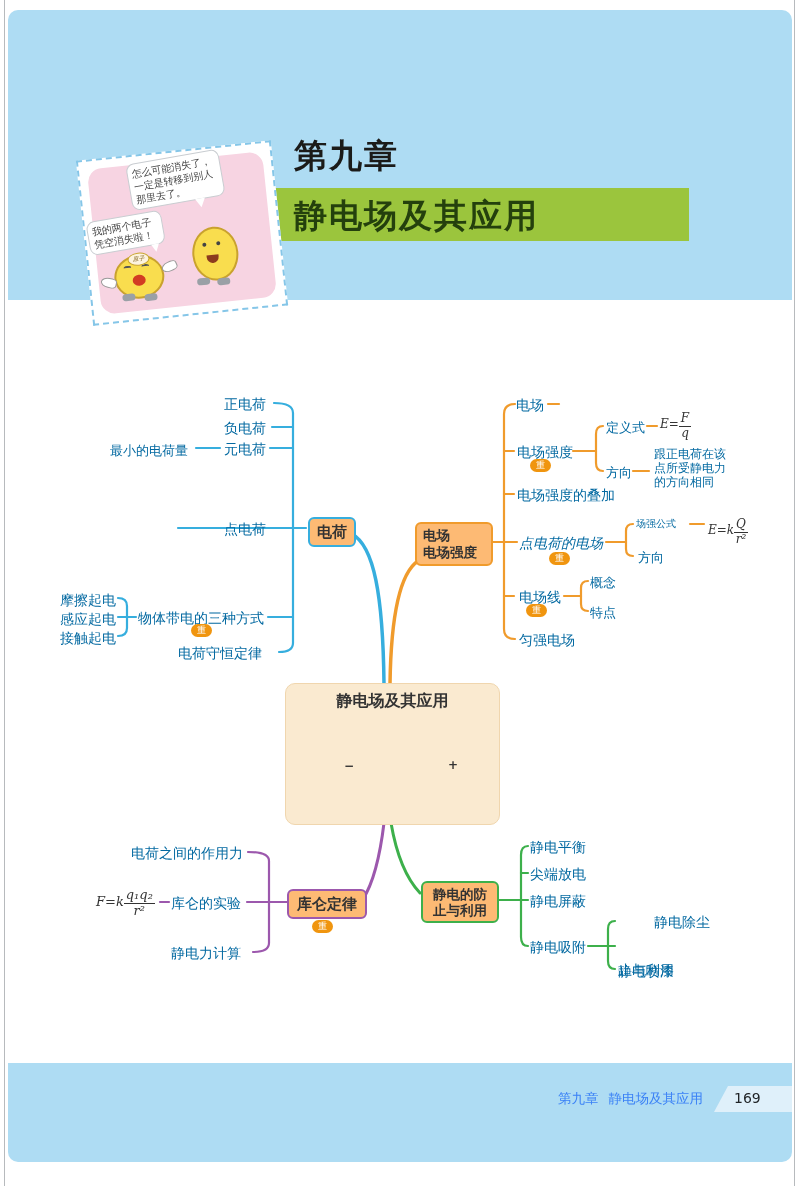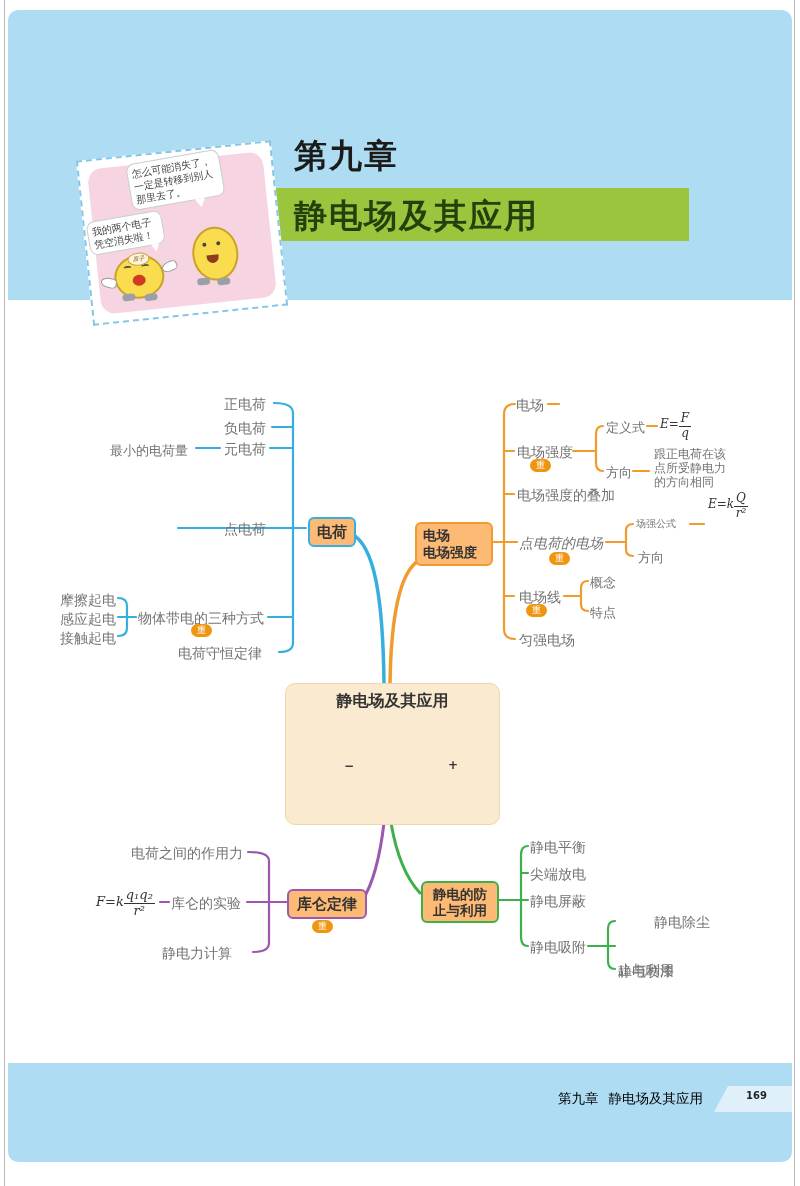--- a/index.html
+++ b/index.html
@@ -38,41 +38,41 @@
   .wing{position:absolute;width:14px;height:8px;background:#fff;border:1px solid #999;border-radius:60% 40% 40% 60%;}
   #wing-l{left:10px;top:118px;transform:rotate(18deg);}
   #wing-r{left:72px;top:108px;transform:rotate(-18deg);}
   .shoe{position:absolute;width:13px;height:7px;background:#9aa0a6;border-radius:4px;}
   #blob-right{left:104px;top:78px;width:42px;height:50px;}
   #blob-right .eye{position:absolute;top:13px;width:4px;height:4px;background:#444;border-radius:50%;}
   #blob-right .eye.l{left:9px;} #blob-right .eye.r{left:23px;}
   #blob-right .mouth{position:absolute;left:12px;top:26px;width:12px;height:8px;background:#8c3b1e;border-radius:0 0 8px 8px;}
 
   
-  .lbl{position:absolute;white-space:nowrap;font-size:14px;color:#737373;}
+  .lbl{position:absolute;white-space:nowrap;font-size:14px;color:#0369a1;}
   .wrap{white-space:normal;}
   .node{position:absolute;background:#fdba74;border:2px solid;border-radius:6px;color:#333;
         display:flex;align-items:center;justify-content:center;text-align:center;font-weight:bold;}
   .badge{position:absolute;background:#f0950f;color:#fff;font-size:9px;line-height:13px;
          padding:0 6px;border-radius:7px;}
   #center-node{position:absolute;left:285px;top:683px;width:213px;height:140px;background:#faead0;
                border:1px solid #f0d6ae;border-radius:10px;}
   #center-title{position:absolute;left:0;top:7px;width:100%;text-align:center;font-size:16px;
                 font-weight:bold;color:#333;}
   .formula{position:absolute;font-family:"DejaVu Serif",serif;font-style:italic;font-size:12px;color:#333;white-space:nowrap;}
   .frac{display:inline-block;vertical-align:-9px;text-align:center;}
   .frac .num{display:block;border-bottom:1px solid #333;padding:0 2px;line-height:1.15;}
   .frac .den{display:block;line-height:1.15;}
 
   
-  #footer-text{position:absolute;left:558px;top:1090px;font-size:13.5px;color:#000000;}
+  #footer-text{position:absolute;left:558px;top:1090px;font-size:13.5px;color:#3b82f6;}
   #footer-text .t2{margin-left:10px;}
   #page-box{position:absolute;left:714px;top:1086px;width:78px;height:26px;background:#dff0fa;
             clip-path:polygon(14px 0,100% 0,100% 100%,0 100%);}
-  #page-box span{position:absolute;left:20px;top:4px;font-size:10px;font-weight:bold;color:#1f2326;margin-left:12px;}
+  #page-box span{position:absolute;left:20px;top:4px;font-size:14px;font-weight:normal;color:#1f2326;}
   svg{position:absolute;left:0;top:0;pointer-events:none;}
 </style>
 </head>
 <body>
 
 <div id="page">
   <div class="edge" style="left:4px;"></div>
   <div class="edge" style="left:794px;"></div>
 
   <div id="card">
@@ -233,40 +233,40 @@
   <div class="lbl" style="left:519px;top:535px;font-style:italic;">点电荷的电场</div>
   <div class="lbl" style="left:636px;top:517px;font-size:10px;">场强公式</div>
   <div class="lbl" style="left:638px;top:549px;font-size:13px;">方向</div>
   <div class="lbl" style="left:519px;top:589px;text-align:center;">电场线</div>
   <div class="lbl" style="left:590px;top:574px;font-size:13px;">概念</div>
   <div class="lbl" style="left:590px;top:604px;font-size:13px;">特点</div>
   <div class="lbl" style="left:519px;top:632px;">匀强电场</div>
 
   <div class="lbl" style="left:131px;top:845px;">电荷之间的作用力</div>
   <div class="lbl" style="left:171px;top:895px;">库仑的实验</div>
-  <div class="lbl" style="left:162px;top:945px;">静电力计算</div>
+  <div class="lbl" style="left:171px;top:945px;">静电力计算</div>
 
   <div class="lbl" style="left:530px;top:839px;">静电平衡</div>
   <div class="lbl" style="left:530px;top:866px;">尖端放电</div>
   <div class="lbl" style="left:530px;top:893px;">静电屏蔽</div>
   <div class="lbl" style="left:530px;top:939px;">静电吸附</div>
   <div class="lbl" style="left:618px;top:914px;margin-left:36px;">静电除尘</div>
   <div class="lbl" style="left:618px;top:939px;margin-top:24px;">静电喷漆</div>
   <div class="lbl" style="left:618px;top:962px;">止与利用</div>
 
   <div class="badge" style="left:191px;top:624px;">重</div>
   <div class="badge" style="left:530px;top:459px;">重</div>
   <div class="badge" style="left:549px;top:552px;">重</div>
   <div class="badge" style="left:526px;top:604px;">重</div>
   <div class="badge" style="left:312px;top:920px;">重</div>
 
   <div class="formula" style="left:660px;top:412px;">
     <span>E=</span><span class="frac"><span class="num">F</span><span class="den">q</span></span>
   </div>
-  <div class="formula" style="left:708px;top:492px;">
+  <div class="formula" style="left:708px;top:518px;">
     <span>E=k</span><span class="frac"><span class="num">Q</span><span class="den">r²</span></span>
   </div>
   <div class="formula" style="left:96px;top:888px;font-size:13px;">
     <span>F=k</span><span class="frac"><span class="num">q₁q₂</span><span class="den">r²</span></span>
   </div>
 
   <div id="footer-text">
     <span class="t1">第九章</span><span class="t2">静电场及其应用</span>
   </div>
   <div id="page-box">

